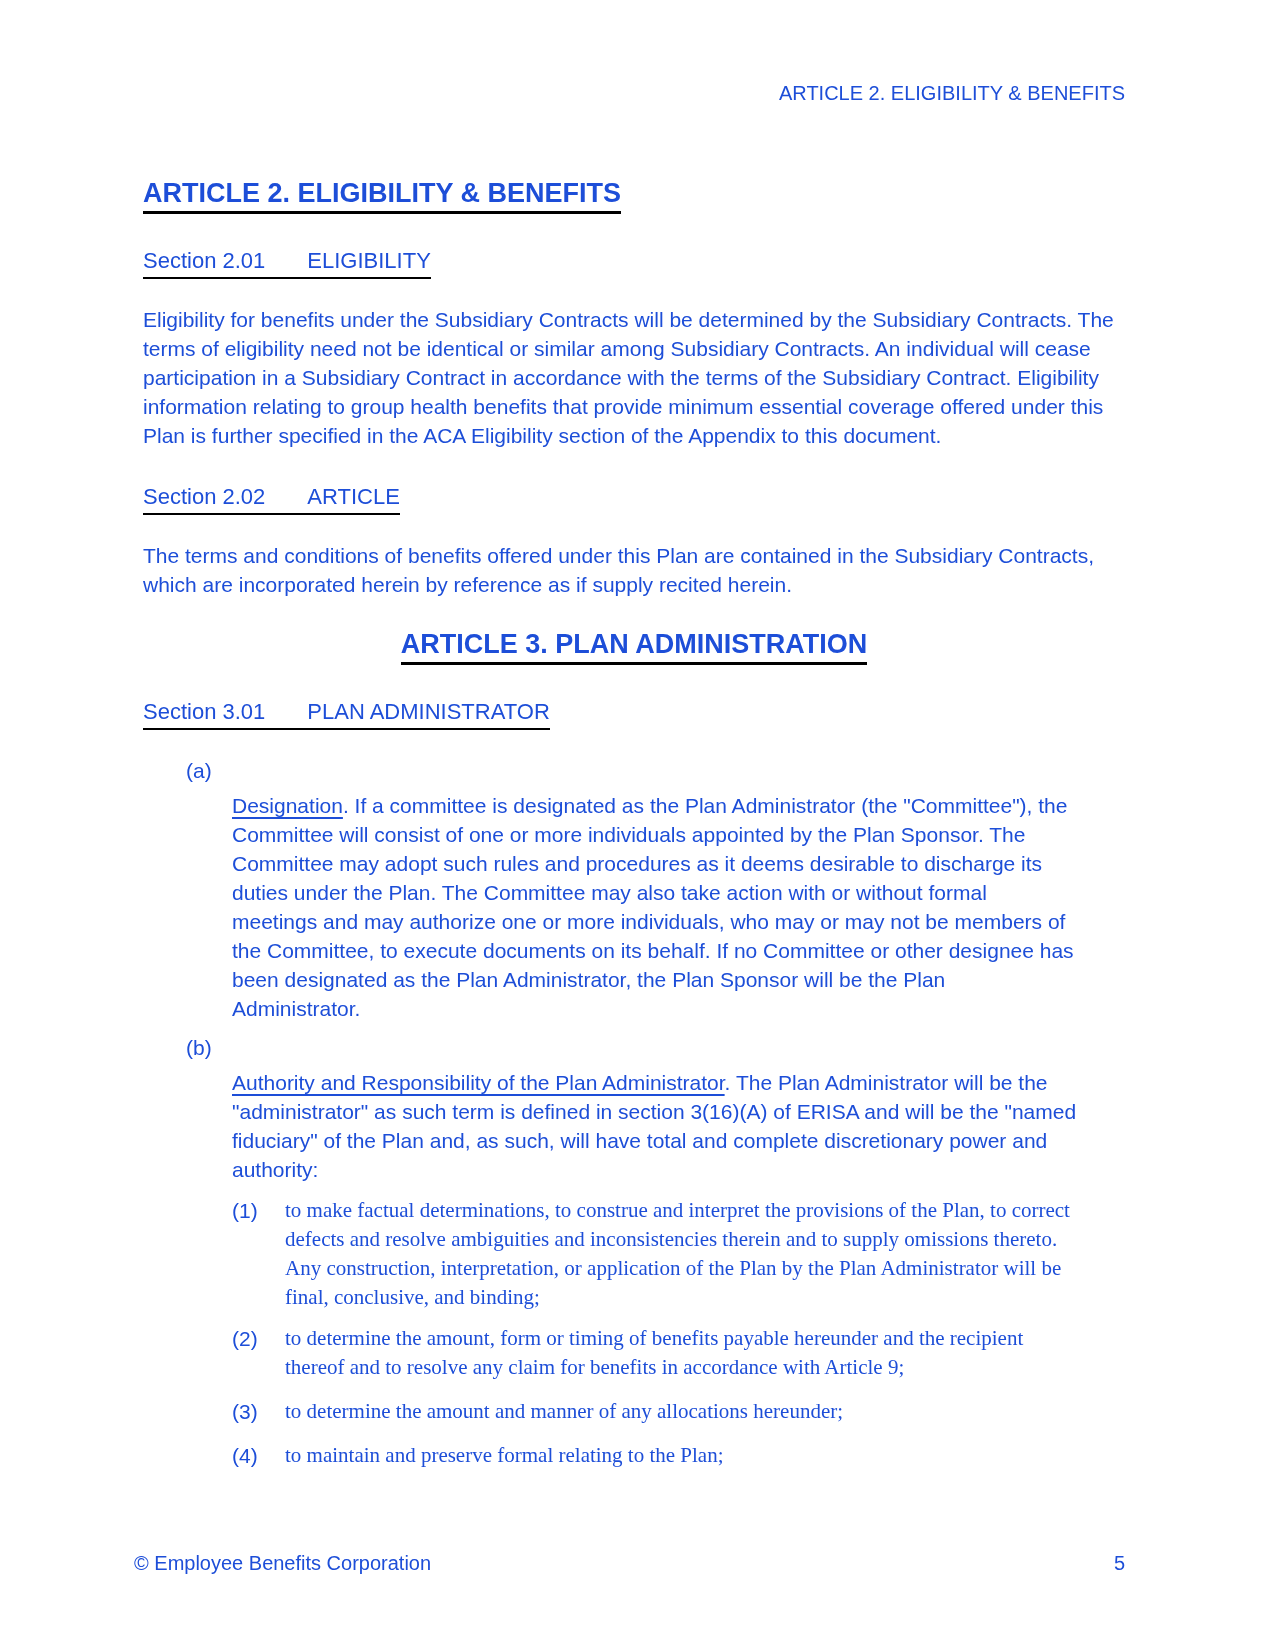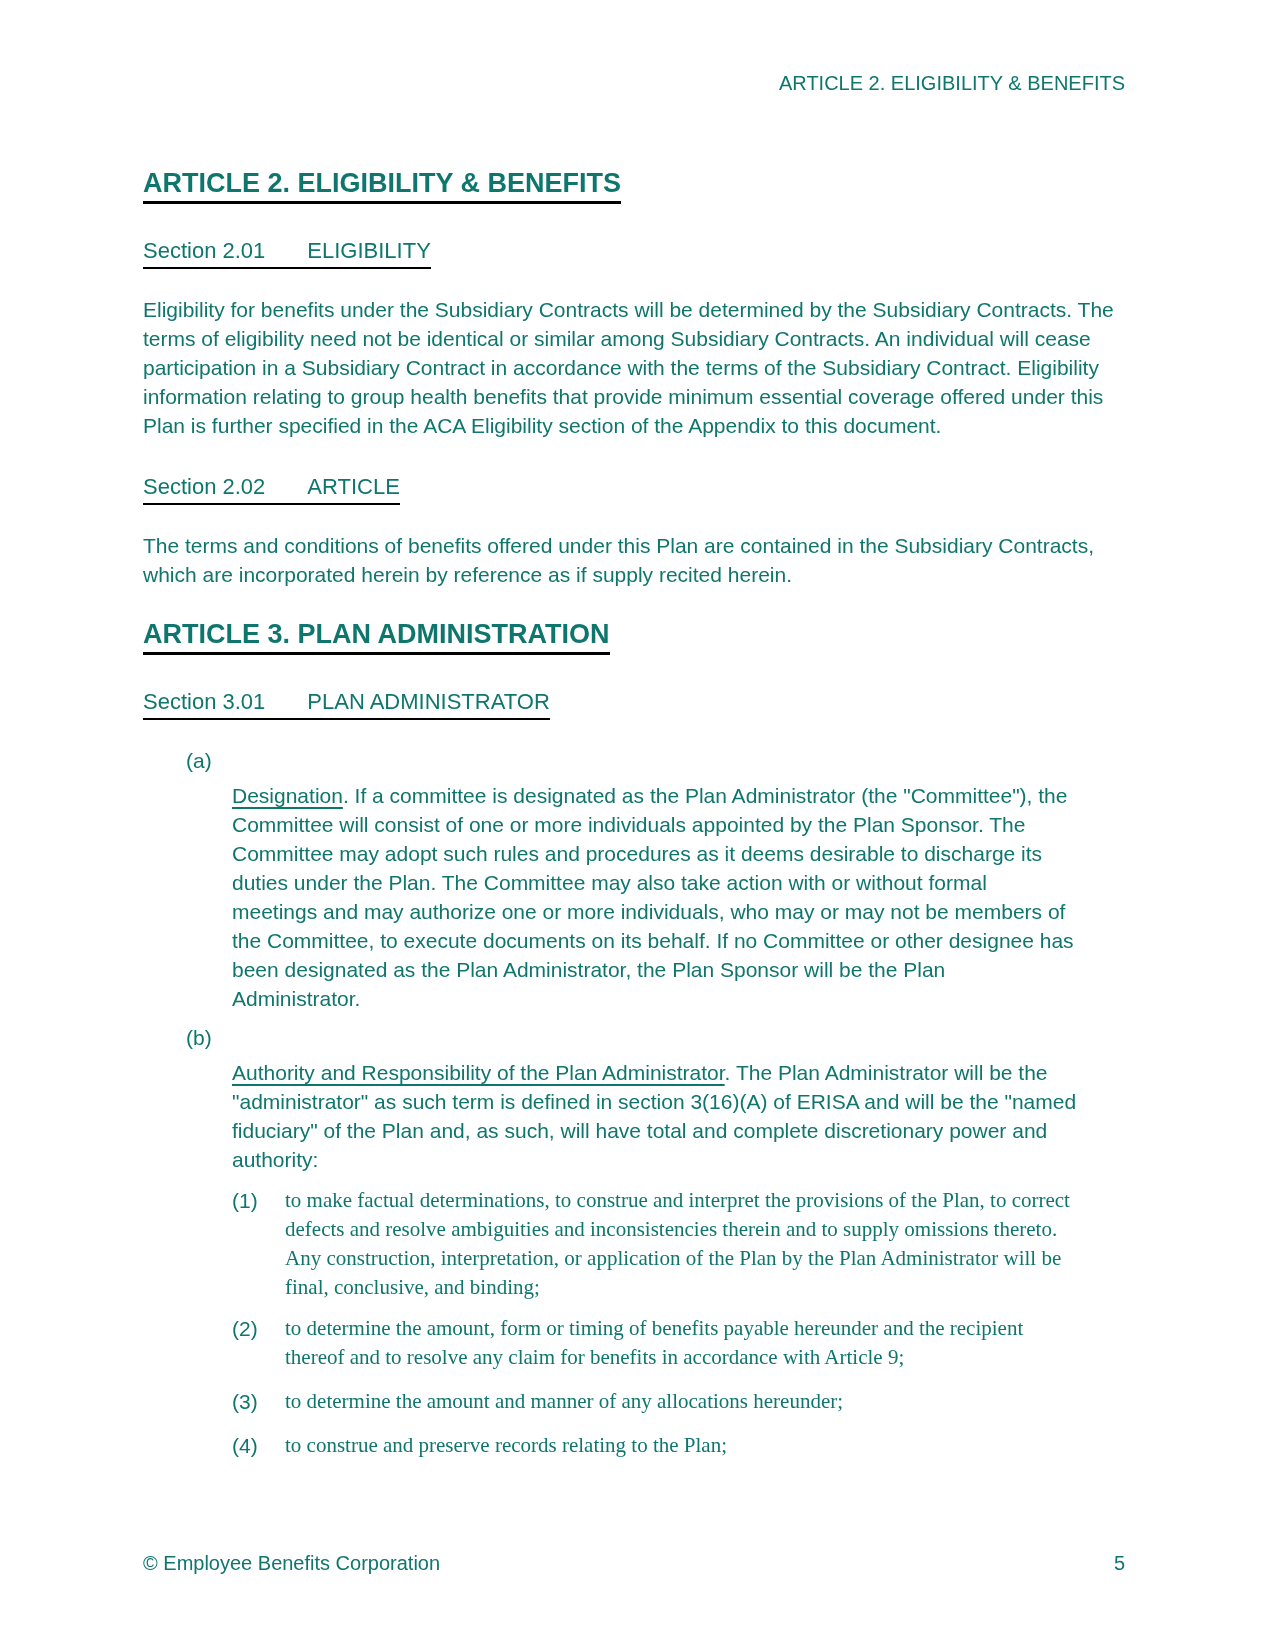--- a/index.html
+++ b/index.html
@@ -5,26 +5,26 @@
   html, body {
     margin: 0;
     padding: 0;
     background: #ffffff;
   }
   .page {
     position: relative;
     width: 1275px;
     height: 1650px;
     background: #ffffff;
-    color: #0f766e;
+    color: #1d4ed8;
     font-family: "Liberation Sans", "DejaVu Sans", sans-serif;
     font-size: 21px;
     line-height: 29px;
     box-sizing: border-box;
-    padding: 0 150px 0 143px;
+    padding: 10px 150px 0 143px;
     overflow: hidden;
   }
   .running-header {
     margin-top: 70px;
     text-align: right;
     font-size: 20px;
     line-height: 26px;
   }
   .article-heading {
     margin-top: 70px;
@@ -32,20 +32,21 @@
     line-height: 34px;
     font-weight: bold;
   }
   .article-heading .heading-text {
     display: inline-block;
     border-bottom: 3px solid #000;
     padding-bottom: 1px;
   }
   .article-heading.second {
     margin-top: 28px;
+    text-align: center;
   }
   .section-heading {
     margin-top: 32px;
     font-size: 22px;
     line-height: 30px;
   }
   .section-heading .heading-box {
     display: inline-block;
     border-bottom: 2px solid #000;
     padding-bottom: 1px;
@@ -86,21 +87,21 @@
   .n-marker {
     flex: 0 0 53px;
   }
   .n-text {
     flex: 1;
     max-width: 790px;
     font-family: Liberation Serif, serif;
   }
   .footer {
     position: absolute;
-    left: 143px;
+    left: 134px;
     right: 150px;
     top: 1550px;
     display: flex;
     justify-content: space-between;
     font-size: 20px;
     line-height: 26px;
   }
 </style>
 </head>
 <body>
@@ -153,21 +154,21 @@
     <div class="n-text">to determine the amount, form or timing of benefits payable hereunder and the recipient thereof and to resolve any claim for benefits in accordance with Article 9;</div>
   </div>
 
   <div class="n-item spaced">
     <span class="n-marker">(3)</span>
     <div class="n-text">to determine the amount and manner of any allocations hereunder;</div>
   </div>
 
   <div class="n-item spaced">
     <span class="n-marker">(4)</span>
-    <div class="n-text">to construe and preserve records relating to the Plan;</div>
+    <div class="n-text">to maintain and preserve formal relating to the Plan;</div>
   </div>
 
   <div class="footer">
     <span>© Employee Benefits Corporation</span>
     <span>5</span>
   </div>
 
 </div>
 
 </body></html>

